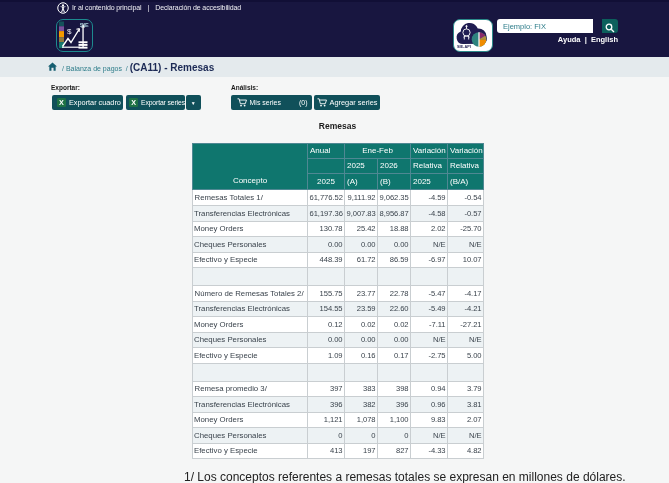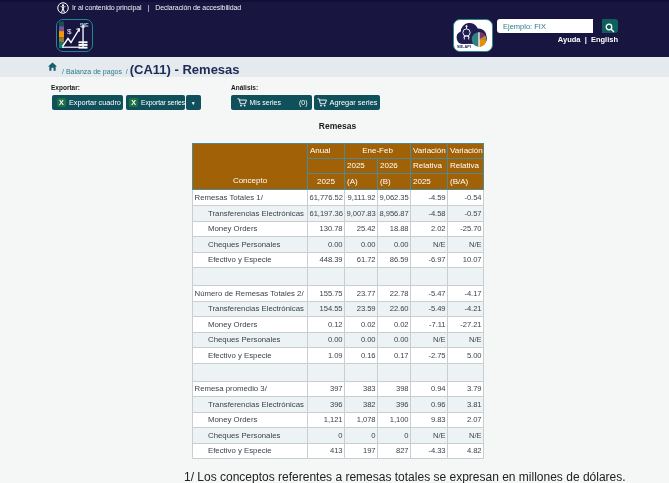--- a/index.html
+++ b/index.html
@@ -17,35 +17,35 @@
   #titleblk .t2 { font-size:6.5px; margin-top:3.5px; color:#f2f2f6; position:relative; left:-10px; }
   #apiicon { position:absolute; left:453px; top:19px; width:40px; height:33px; background:#fff; border:1.5px solid #2b8a8a; border-radius:7px; overflow:hidden; }
   #search { position:absolute; left:497px; top:19px; width:96px; height:14px; background:#fff; border-radius:3px 0 0 3px; }
   #search span { position:absolute; left:6px; top:3px; font-size:7.5px; color:#2e7d8a; }
   #sbtn { position:absolute; left:602px; top:19px; width:16px; height:14px; background:#0c5f5c; border-radius:0 3px 3px 0; }
   #ayuda { position:absolute; left:498px; top:34.5px; width:120px; text-align:right; font-size:7.5px; font-weight:bold; color:#fff; }
 
   
   #crumb { position:absolute; left:0; top:57px; width:669px; height:20px; background:#e4eaed; }
   #crumb .inner { position:absolute; left:48px; top:5px; font-size:7px; color:#2e7d8a; }
-  #crumb .bold { font-size:13px; font-weight:bold; color:#1c2a55; }
+  #crumb .bold { font-size:10px; font-weight:bold; color:#1c2a55; }
 
   
   .lbl { position:absolute; font-size:6.5px; font-weight:bold; color:#1a1a1a; }
   .btn { position:absolute; top:95px; height:15px; background:#10505a; border-radius:2px; color:#fff; font-size:7.3px; display:flex; align-items:center; padding:0 4px; white-space:nowrap; }
   .btn svg { margin-right:3px; flex:none; }
 
   
   #ttitle { position:absolute; left:192px; top:121px; width:291px; text-align:center; font-size:8.5px; font-weight:bold; color:#1b1b1b; }
   #tbl { position:absolute; left:192px; top:143px; border-collapse:collapse; table-layout:fixed; width:291px; }
-  #tbl th { background:#a16207; color:#fff; font-weight:normal; font-size:8px; border:1px solid #4f8893; padding:0 2px; }
+  #tbl th { background:#0f766e; color:#fff; font-weight:normal; font-size:8px; border:1px solid #4f8893; padding:0 2px; }
   #tbl td { font-size:7.8px; color:#3a434c; border:1px solid #c9ced1; padding:0 1.5px; background:#fff; white-space:nowrap; overflow:hidden; }
   #tbl tr.alt td { background:#edf2f4; }
   #tbl td.num { text-align:right; font-size:7.6px; padding-right:1.5px; letter-spacing:-0.05px; }
-  #tbl td.ind { padding-left:15px; }
+  #tbl td.ind { padding-left:1px; }
   #tbl { border:1px solid #9b9b9b; }
   #tbl th.cL { text-align:left; }
   #tbl th.cC { }
 
   #foot { position:absolute; left:184px; top:470px; font-size:12px; color:#222; }
 </style>
 </head>
 <body>
 
 <div id="hdr">

